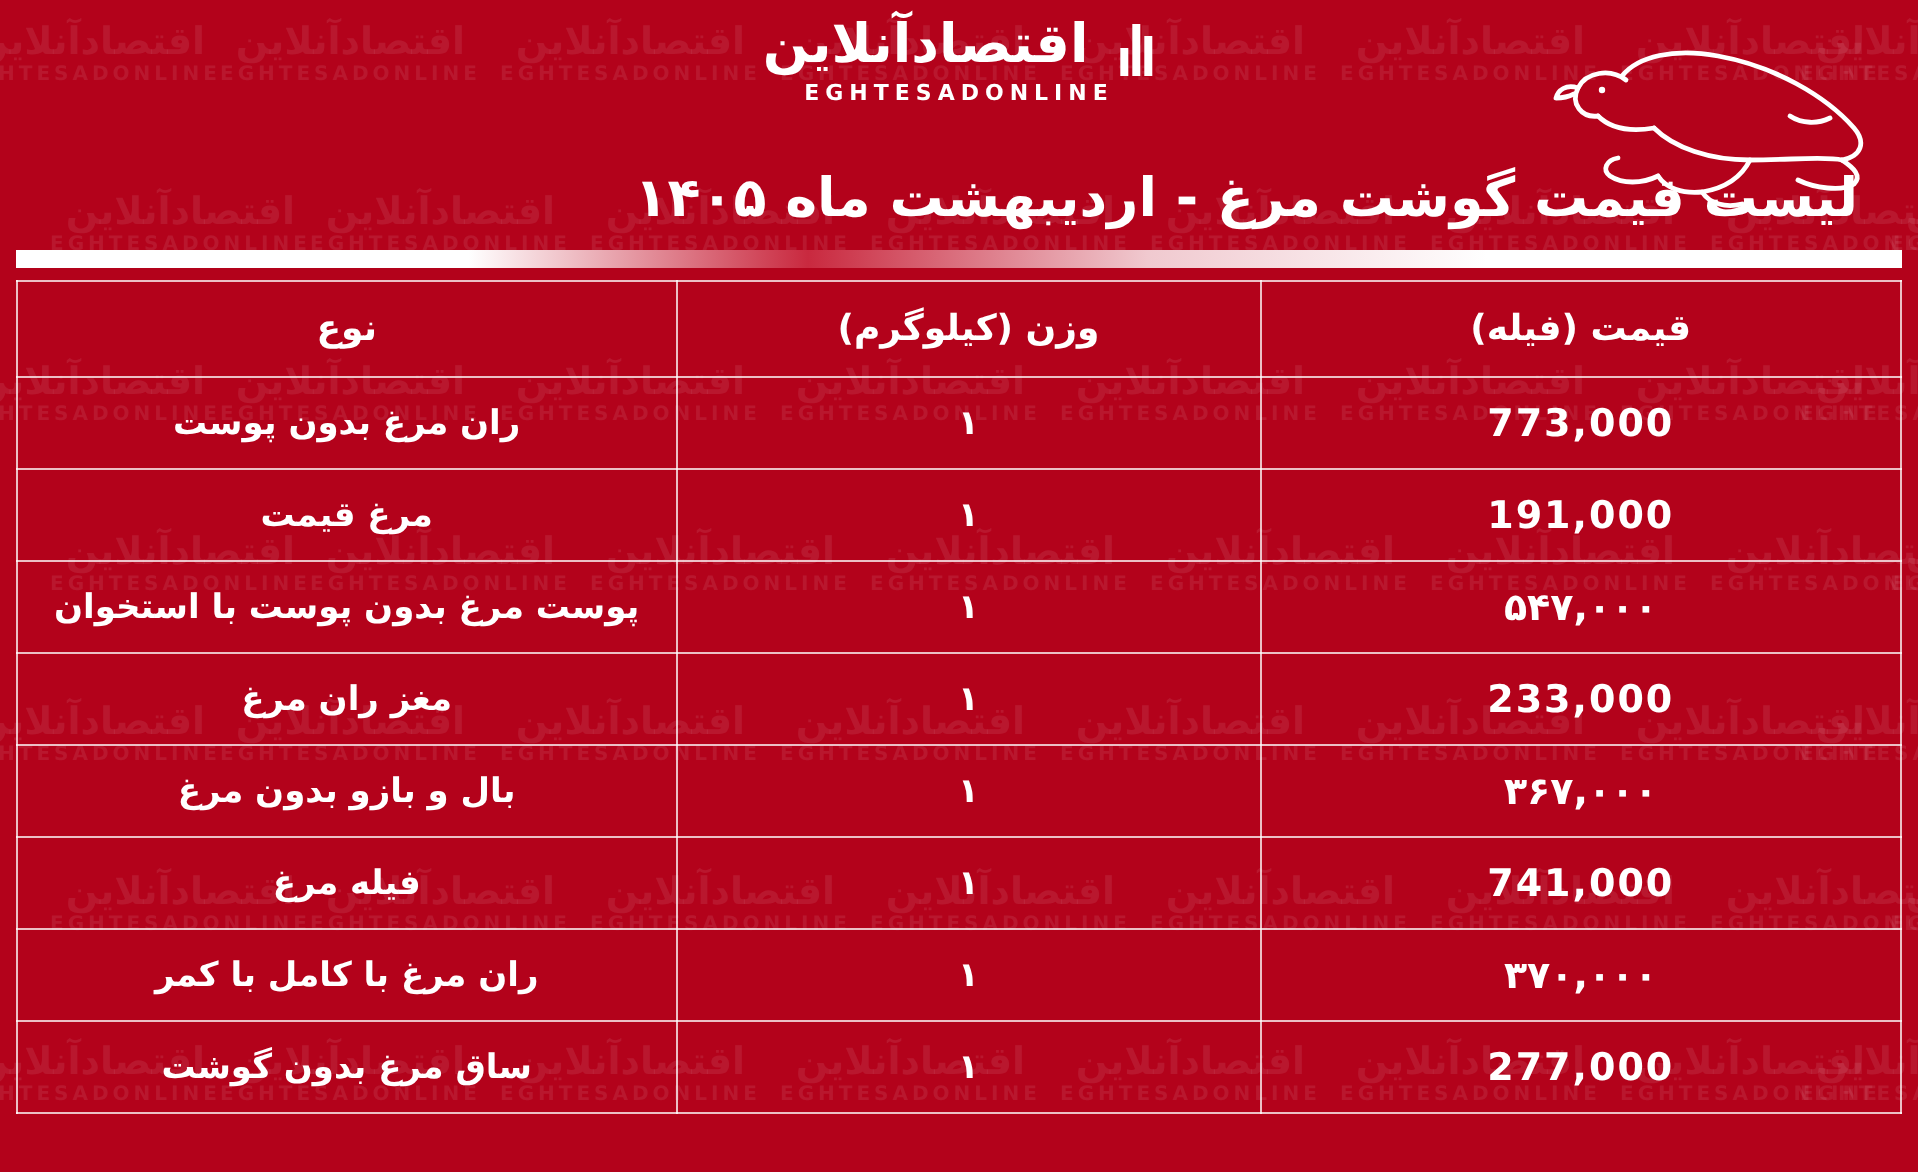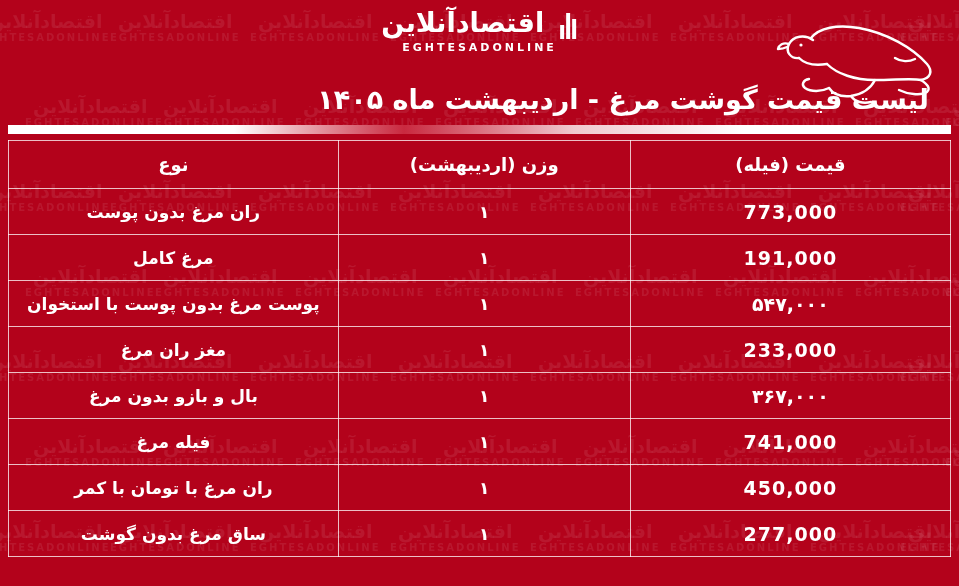--- a/index.html
+++ b/index.html
@@ -417,34 +417,34 @@
 <div class="table-wrap">
   <table class="price-table">
     <colgroup>
       <col class="col-price">
       <col class="col-weight">
       <col class="col-type">
     </colgroup>
     <thead>
       <tr>
         <th>قیمت (فیله)</th>
-        <th>وزن (اردیبهشت)</th>
+        <th>وزن (کیلوگرم)</th>
         <th>نوع</th>
       </tr>
     </thead>
     <tbody id="table-body">
         <tr>
           <td class="c-price">773,000</td>
           <td class="c-weight">۱</td>
           <td class="c-type">ران مرغ بدون پوست</td>
         </tr>
         <tr>
           <td class="c-price">191,000</td>
           <td class="c-weight">۱</td>
-          <td class="c-type">مرغ کامل</td>
+          <td class="c-type">مرغ قیمت</td>
         </tr>
         <tr>
           <td class="c-price">۵۴۷,۰۰۰</td>
           <td class="c-weight">۱</td>
           <td class="c-type">پوست مرغ بدون پوست با استخوان</td>
         </tr>
         <tr>
           <td class="c-price">233,000</td>
           <td class="c-weight">۱</td>
           <td class="c-type">مغز ران مرغ</td>
@@ -453,23 +453,23 @@
           <td class="c-price">۳۶۷,۰۰۰</td>
           <td class="c-weight">۱</td>
           <td class="c-type">بال و بازو بدون مرغ</td>
         </tr>
         <tr>
           <td class="c-price">741,000</td>
           <td class="c-weight">۱</td>
           <td class="c-type">فیله مرغ</td>
         </tr>
         <tr>
-          <td class="c-price">450,000</td>
-          <td class="c-weight">۱</td>
-          <td class="c-type">ران مرغ با تومان با کمر</td>
+          <td class="c-price">۳۷۰,۰۰۰</td>
+          <td class="c-weight">۱</td>
+          <td class="c-type">ران مرغ با کامل با کمر</td>
         </tr>
         <tr>
           <td class="c-price">277,000</td>
           <td class="c-weight">۱</td>
           <td class="c-type">ساق مرغ بدون گوشت</td>
         </tr>
       </tbody>
   </table>
 </div>
 

